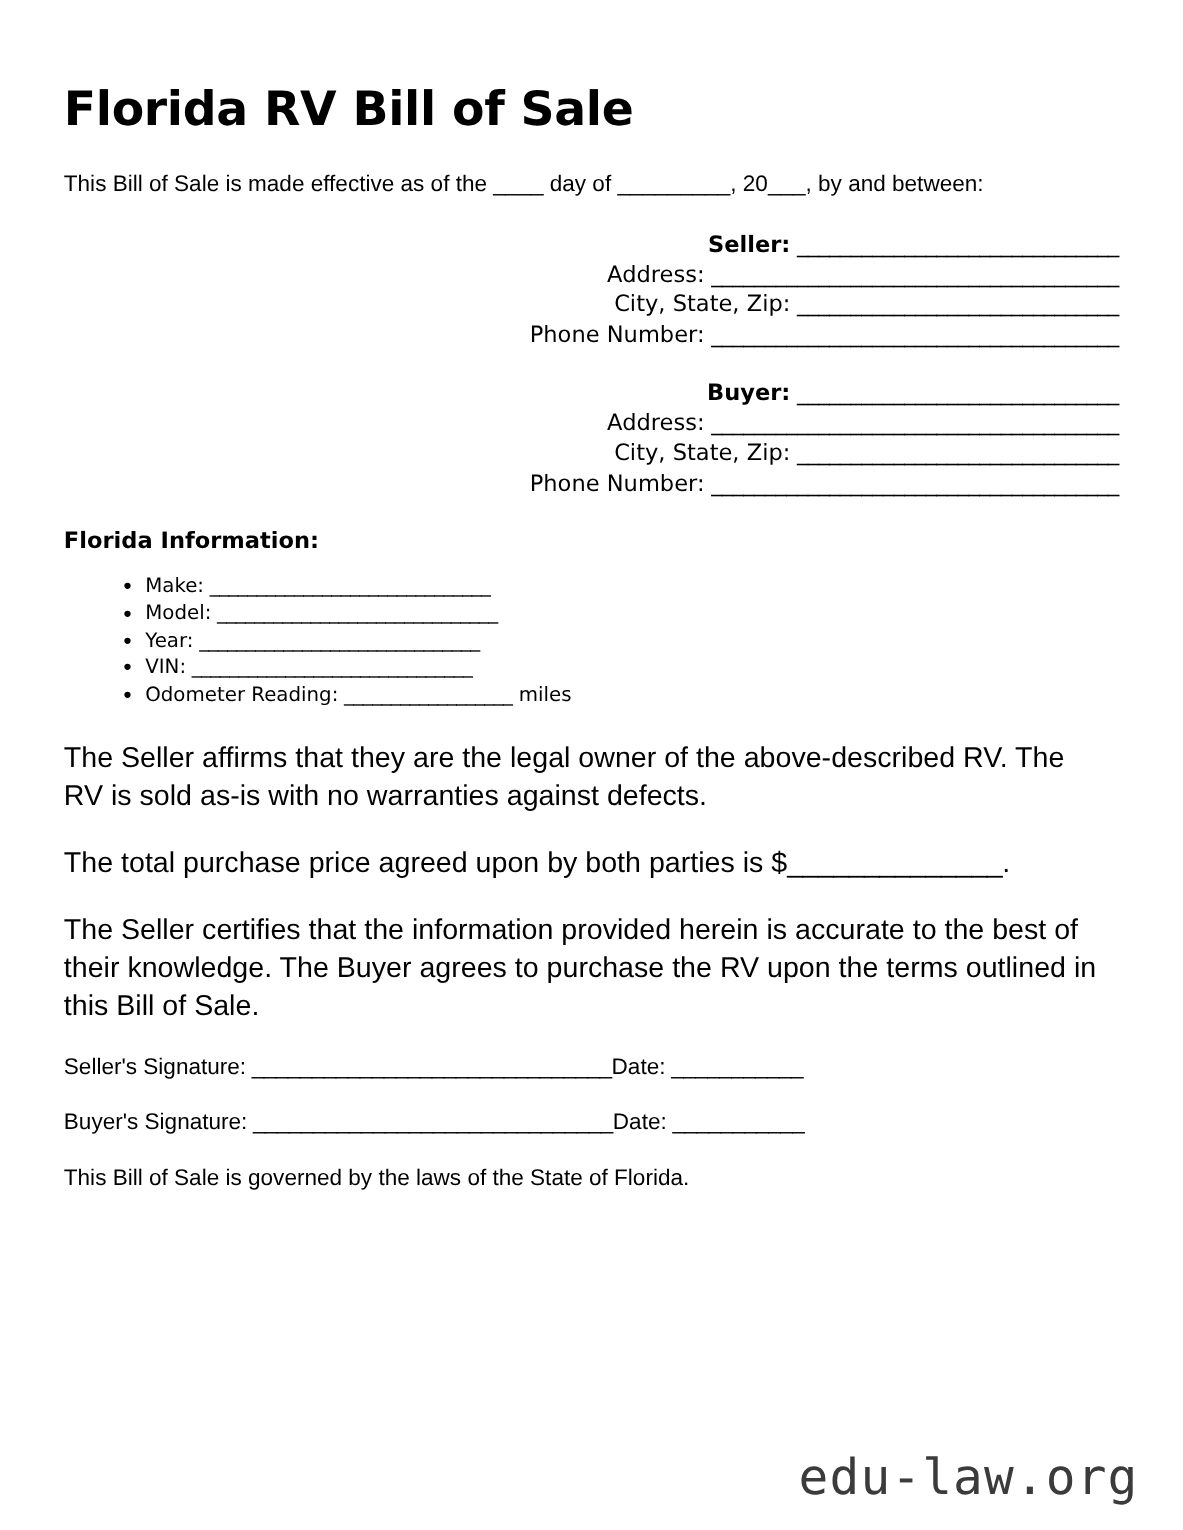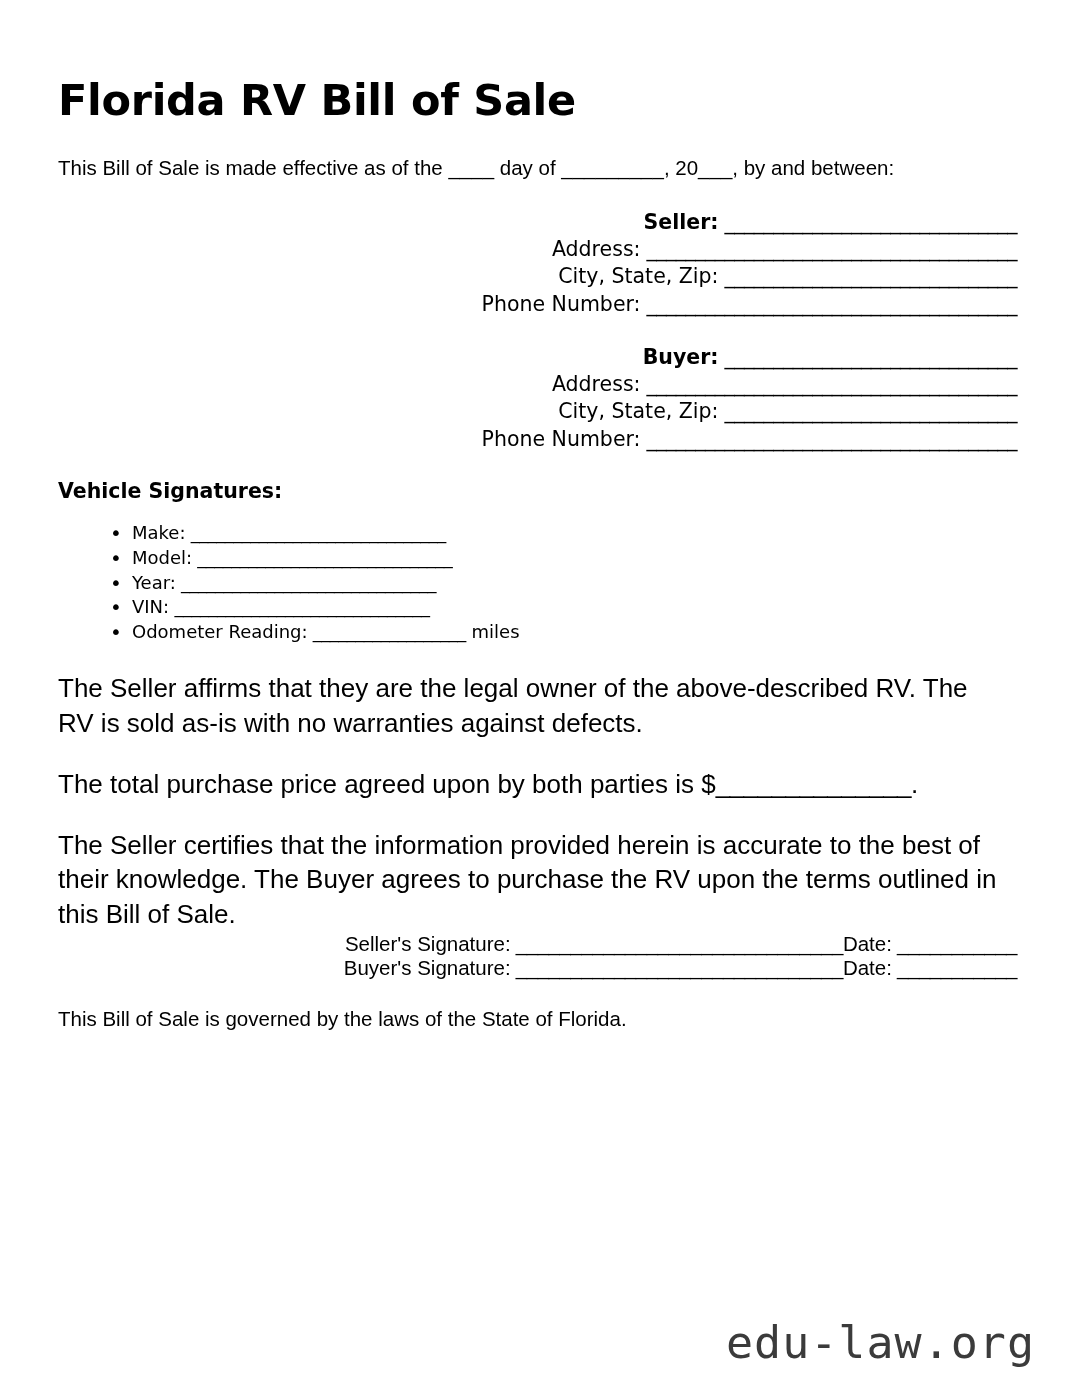--- a/index.html
+++ b/index.html
@@ -80,22 +80,22 @@
   }
   .sig-head {
     font-family: "Liberation Sans", sans-serif;
     font-weight: bold;
     font-size: 20.5px;
     margin-top: 27px;
   }
   .sig-line {
     font-family: "Liberation Sans", sans-serif;
     font-size: 20.5px;
+    margin-top: 26px;
     white-space: nowrap;
-    text-align: right;
   }
   .closing {
     font-family: "Liberation Sans", sans-serif;
     font-size: 20.5px;
     margin-top: 27px;
   }
   .watermark {
     position: absolute;
     right: 40px;
     bottom: 22px;
@@ -125,21 +125,21 @@
     <div class="row"><span>Phone Number:</span><span class="blank"> ______________________________________</span></div>
   </div>
 
   <div class="party-block">
     <div class="row"><span class="lbl-bold">Buyer:</span><span class="blank"> ______________________________</span></div>
     <div class="row"><span>Address:</span><span class="blank"> ______________________________________</span></div>
     <div class="row"><span>City, State, Zip:</span><span class="blank"> ______________________________</span></div>
     <div class="row"><span>Phone Number:</span><span class="blank"> ______________________________________</span></div>
   </div>
 
-  <div class="section-head">Vehicle Signatures:</div>
+  <div class="section-head">Florida Information:</div>
 
   <ul class="veh-list">
     <li><span>Make:</span><span class="blank"> ______________________________</span></li>
     <li><span>Model:</span><span class="blank"> ______________________________</span></li>
     <li><span>Year:</span><span class="blank"> ______________________________</span></li>
     <li><span>VIN:</span><span class="blank"> ______________________________</span></li>
     <li><span>Odometer Reading:</span><span class="blank"> __________________</span><span> miles</span></li>
   </ul>
 
   <p class="body-para">The Seller affirms that they are the legal owner of the above-described RV. The RV is sold as-is with no warranties against defects.</p>

